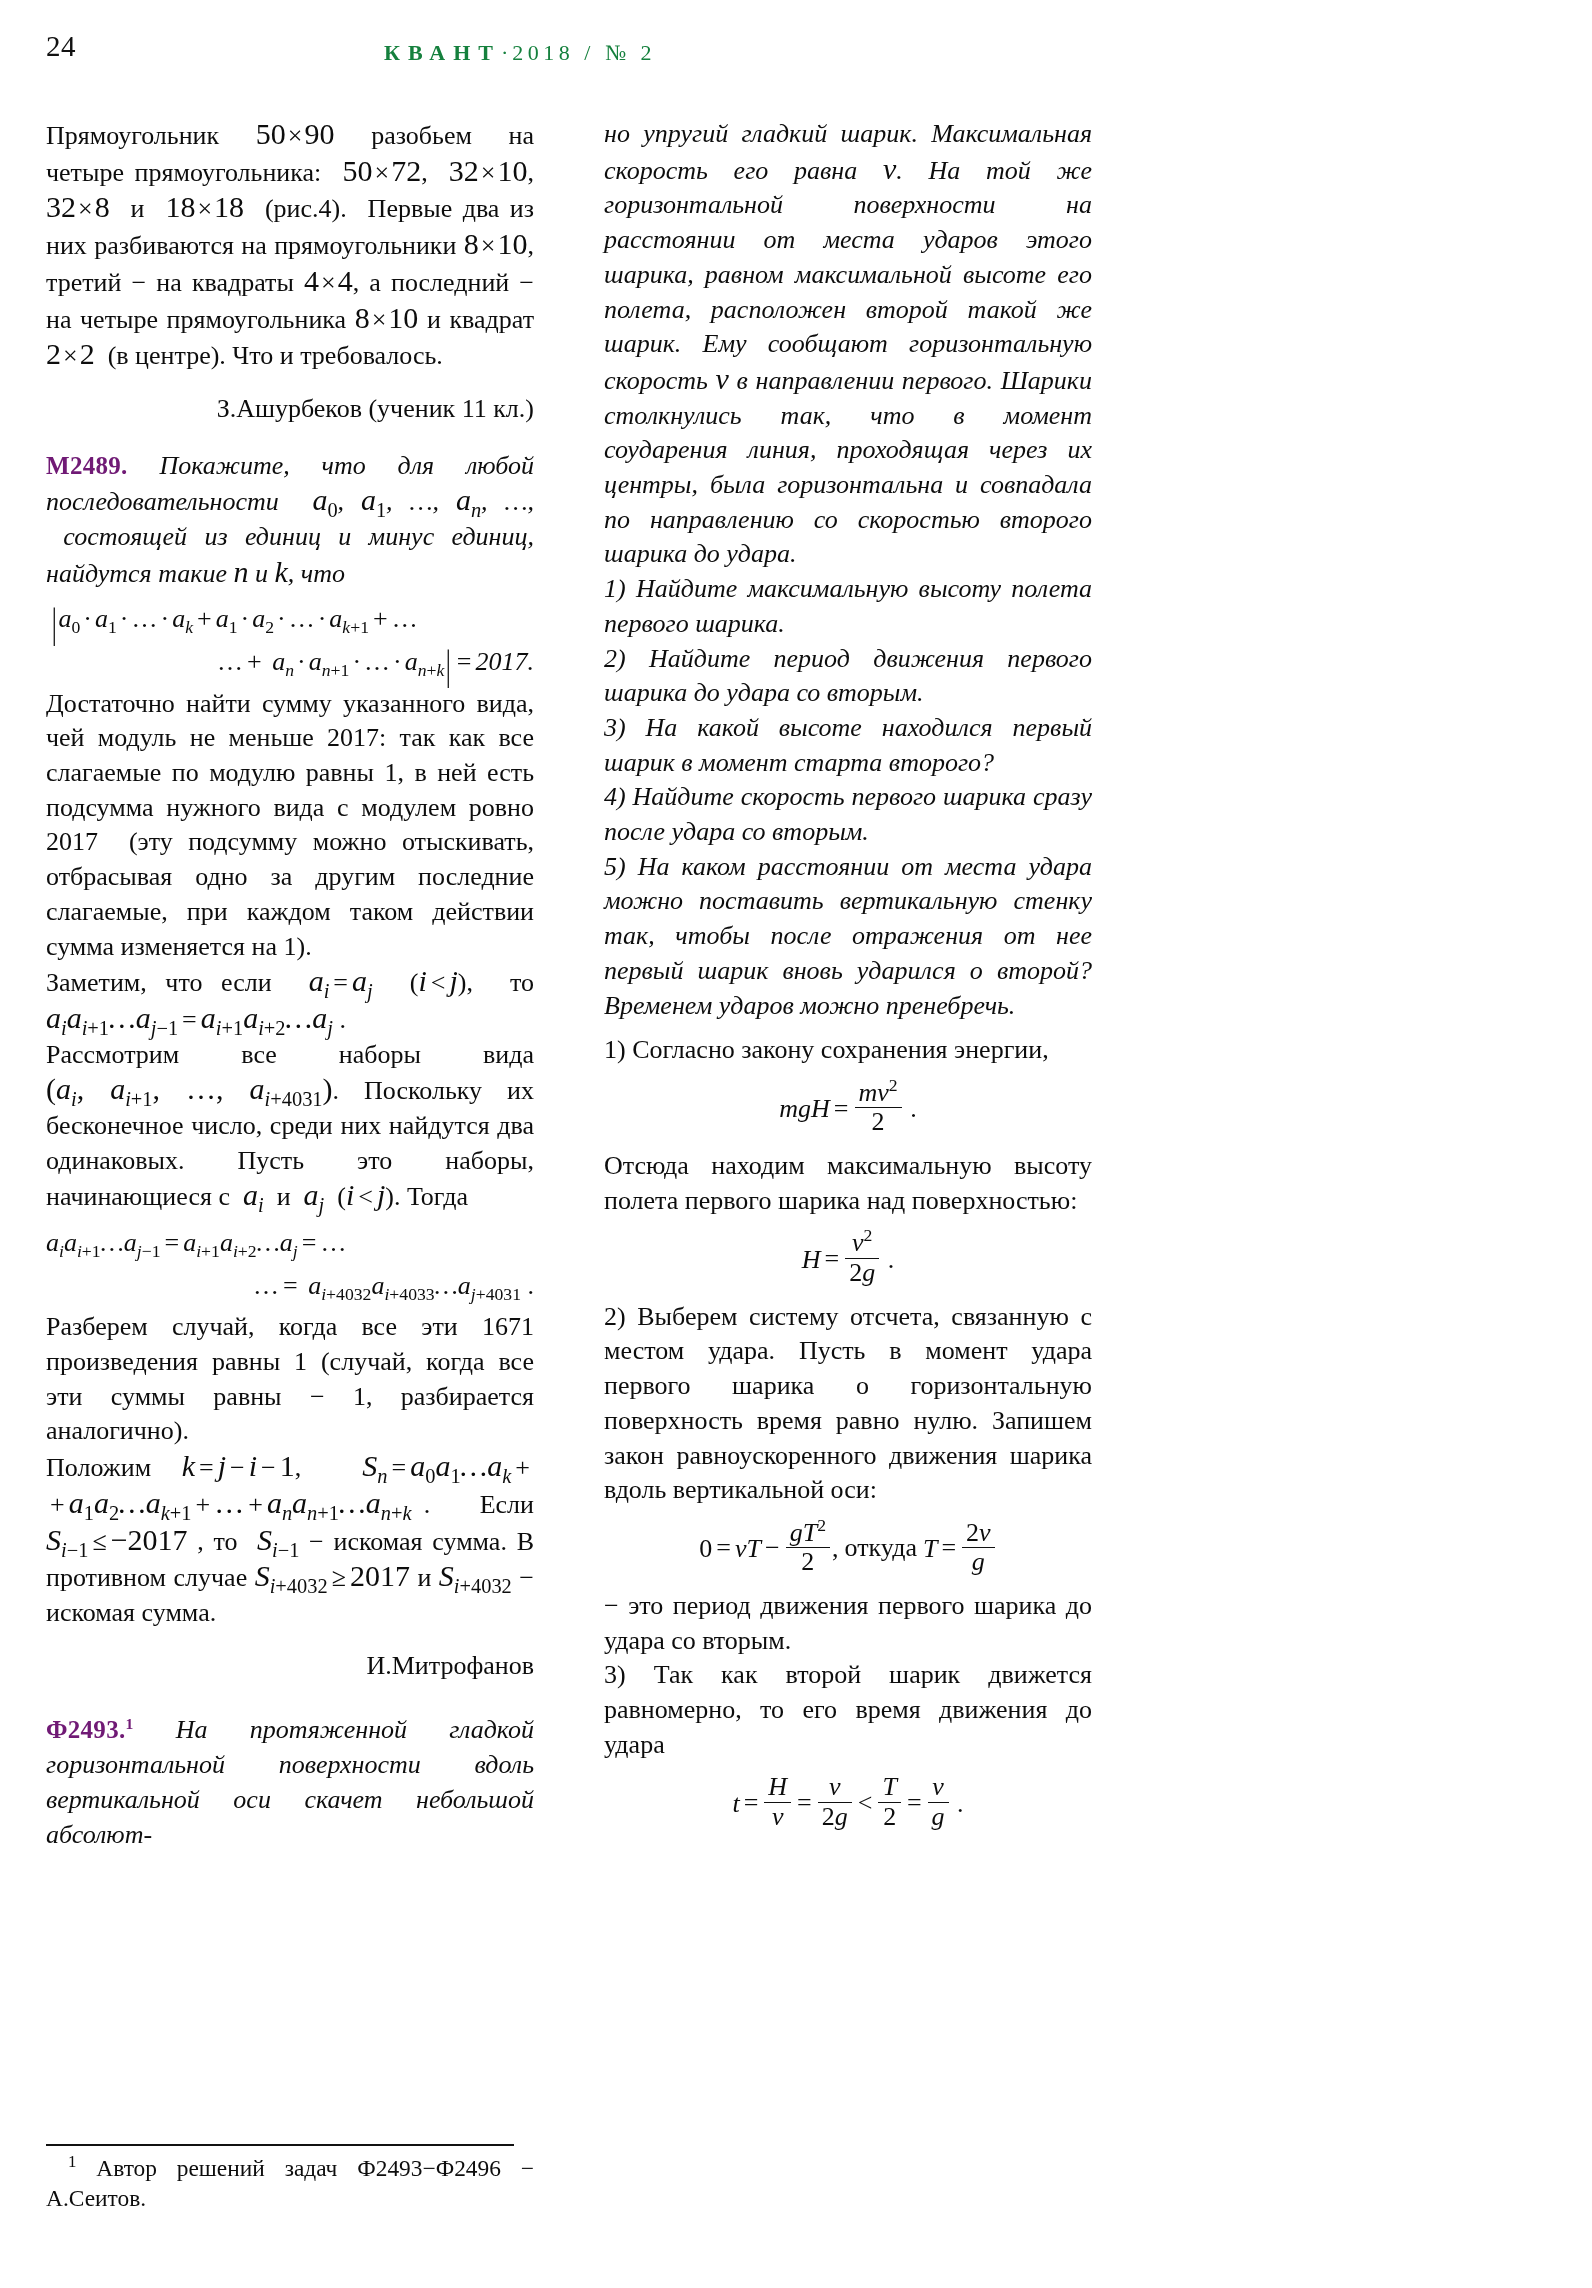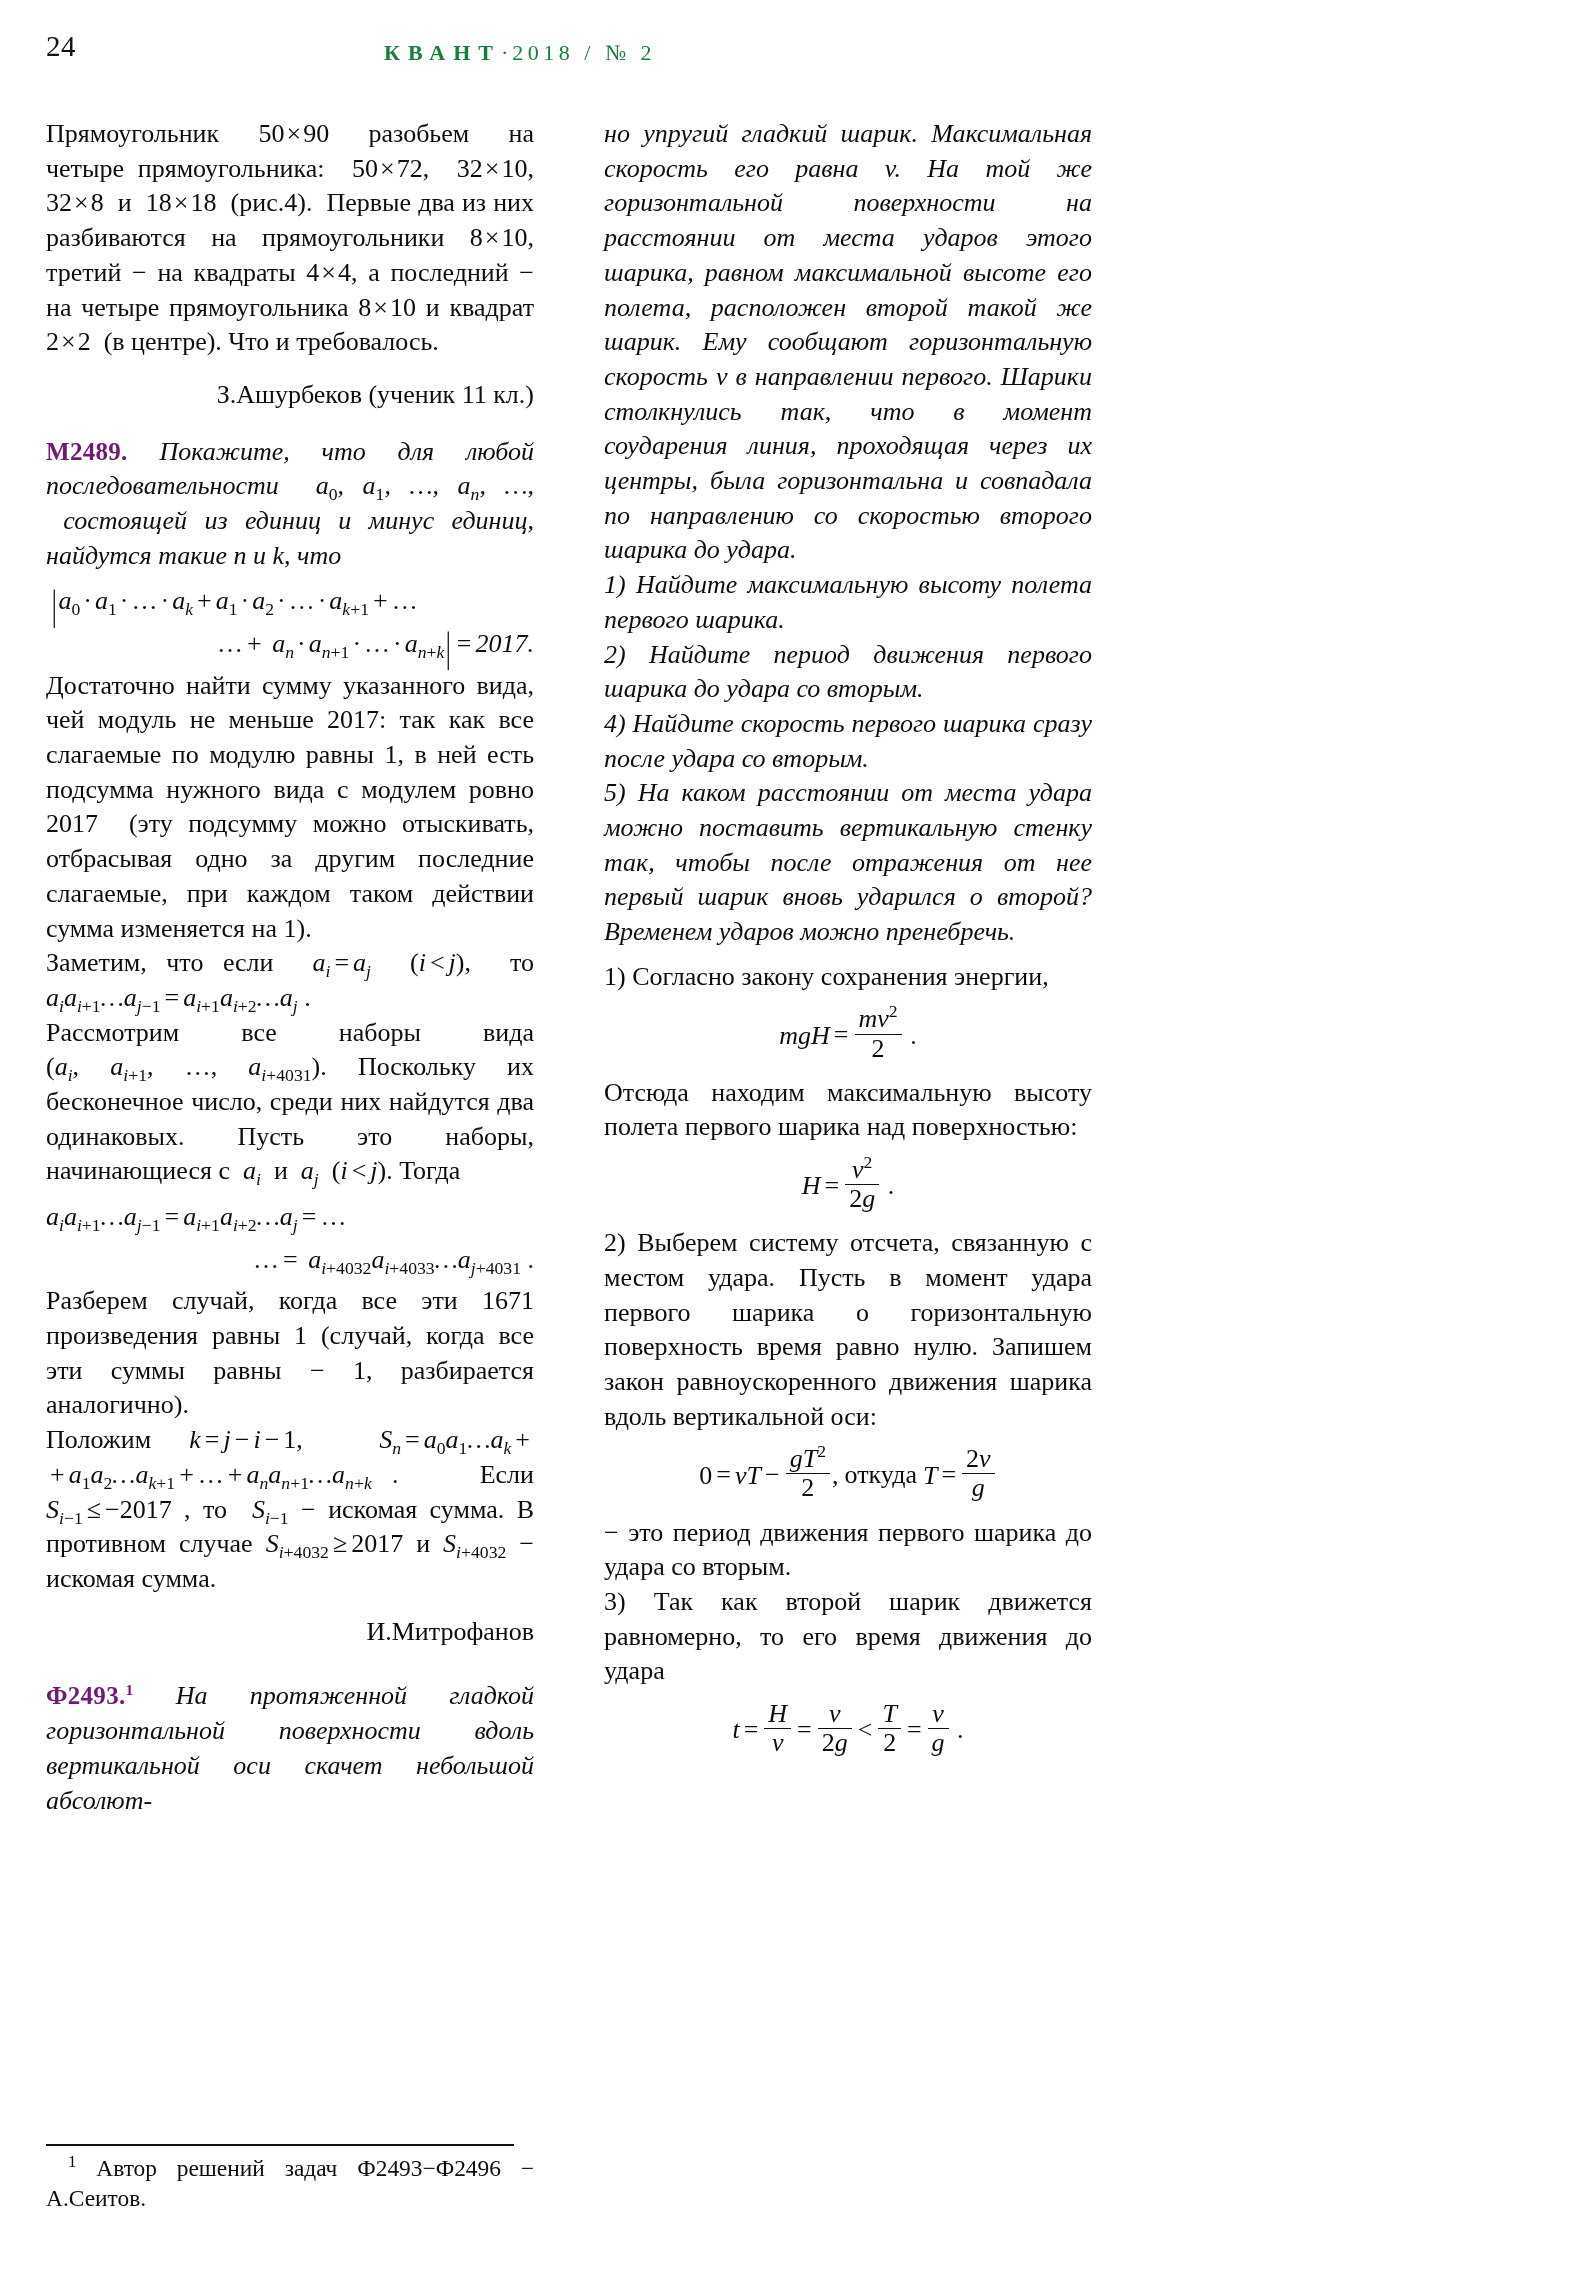--- a/index.html
+++ b/index.html
@@ -82,21 +82,21 @@
     font-style: normal;
     color: #701a75;
     font-size: 25px;
     letter-spacing: 0.3px;
   }
   .plabel sup { font-size: 0.62em; }
 
   
   .math {
     font-family: "Liberation Serif", "DejaVu Serif", serif;
-    font-size: 26px;
+    font-size: 30px;
     line-height: 1.1;
     white-space: nowrap;
   }
   .mi { font-style: italic; }
   .mn { font-style: normal; }
   sub, sup {
     font-size: 0.68em;
     font-style: normal;
     line-height: 0;
   }
@@ -229,20 +229,21 @@
   </div>
 
   <div class="col col-right">
 
     <p class="it noind">
       но упругий гладкий шарик. Максимальная скорость его равна <span class="math mi">v</span>. На той же горизонтальной поверхности на расстоянии от места ударов этого шарика, равном максимальной высоте его полета, расположен второй такой же шарик. Ему сообщают горизонтальную скорость <span class="math mi">v</span> в направлении первого. Шарики столкнулись так, что в момент соударения линия, проходящая через их центры, была горизонтальна и совпадала по направлению со скоростью второго шарика до удара.
     </p>
 
     <p class="it noind">1) Найдите максимальную высоту полета первого шарика.</p>
     <p class="it noind">2) Найдите период движения первого шарика до удара со вторым.</p>
+    <p class="it noind">3) На какой высоте находился первый шарик в момент старта второго?</p>
     <p class="it noind">4) Найдите скорость первого шарика сразу после удара со вторым.</p>
     <p class="it noind">5) На каком расстоянии от места удара можно поставить вертикальную стенку так, чтобы после отражения от нее первый шарик вновь ударился о второй? Временем ударов можно пренебречь.</p>
 
     <div class="gap-s"></div>
 
     <p class="up noind">1) Согласно закону сохранения энергии,</p>
 
     <div class="disp math">
       <span class="mi">mgH</span><span class="op">=</span><span class="frac"><span class="num"><span class="mi">mv</span><sup class="mn">2</sup></span><span class="den"><span class="mn">2</span></span></span> <span class="mn">.</span>
     </div>

